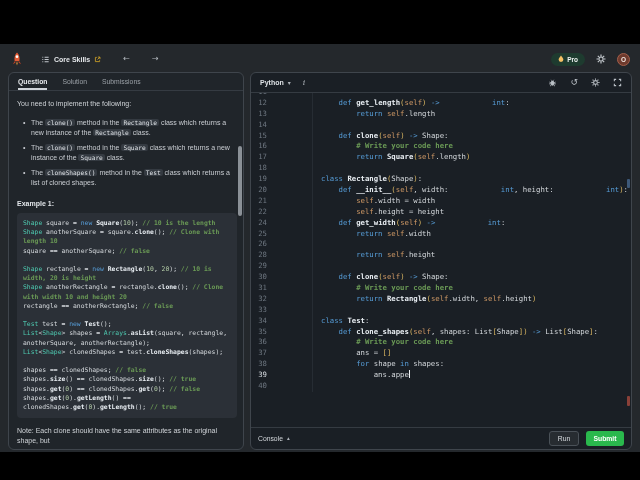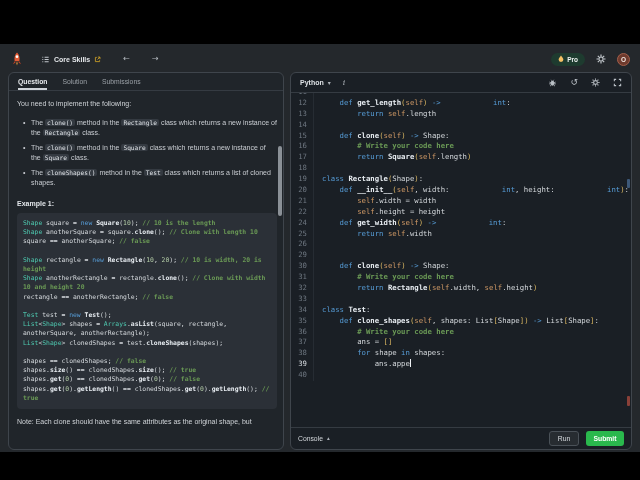--- a/index.html
+++ b/index.html
@@ -28,21 +28,21 @@
   .nav-right{margin-left:auto;display:flex;align-items:center;gap:11px;}
   .pro-badge{display:flex;align-items:center;gap:3px;background:var(--pro-bg);border-radius:8px;height:13px;padding:0 7px;cursor:pointer;}
   .pro-badge span{font-size:6.5px;color:#eef2f0;font-weight:bold;}
   .icon-btn{color:#c3c8cd;display:flex;align-items:center;cursor:pointer;}
   .avatar{width:13px;height:13px;border-radius:50%;background:var(--avatar-bg);border:1px solid var(--avatar-border);
     color:#f3e9e4;font-size:6.5px;font-weight:bold;display:flex;align-items:center;justify-content:center;cursor:pointer;}
 
   
   .panels{position:absolute;left:8px;right:8px;top:28px;bottom:2px;display:flex;gap:6px;}
   .panel{border:1px solid var(--panel-border);border-radius:6px;overflow:hidden;position:relative;}
-  .panel.left{width:276px;background:var(--panel-bg);}
+  .panel.left{width:236px;background:var(--panel-bg);}
   .panel.right{flex:1;background:var(--editor-bg);display:flex;flex-direction:column;}
 
   
   .tabbar{height:18px;display:flex;align-items:stretch;gap:15px;padding:0 9px;border-bottom:1px solid var(--header-border);}
   .tab{font-size:6.8px;color:var(--text-muted);display:flex;align-items:center;cursor:pointer;border-bottom:2px solid transparent;padding-top:1px;}
   .tab.active{color:#e6e9ec;font-weight:bold;border-bottom-color:#cfd4d9;}
   .q-content{padding:8px 6px 4px 8px;overflow:hidden;height:calc(100% - 18px);}
   .intro{font-size:7px;color:#cfd3d7;line-height:9px;}
   ul.reqs{list-style:none;margin:10px 0 0 6px;}
   ul.reqs li{position:relative;padding-left:8px;font-size:7px;color:#c9cdd2;line-height:9.5px;margin-bottom:6px;}
@@ -61,21 +61,21 @@
   .lang-select{display:flex;align-items:center;gap:4px;cursor:pointer;}
   .lang-label{font-size:7px;color:#dde1e5;font-weight:bold;}
   .glyph{font-family:"DejaVu Sans",sans-serif;line-height:1;}
   .chev{font-size:6px;color:#aeb4ba;}
   .info-i{font-family:"DejaVu Serif",serif;font-style:italic;font-size:8px;color:#aeb4ba;margin-left:12px;cursor:pointer;}
   .ed-icons{margin-left:auto;display:flex;align-items:center;gap:13px;}
   .ed-icons .icon-btn{color:#b9bfc5;}
   .reset-glyph{font-size:9px;color:#b9bfc5;}
   .ed-body{flex:1;position:relative;overflow:hidden;}
   .ed-lines{margin-top:-6px;}
-  .ed-line{display:flex;height:10.9px;font-family:"DejaVu Sans Mono",monospace;font-size:7.3px;line-height:10.9px;white-space:pre;cursor:text;}
+  .ed-line{display:flex;height:10.9px;font-family:"DejaVu Sans Mono",monospace;font-size:7.3px;line-height:10.9px;white-space:pre;cursor:text;gap:39px;}
   .ln{flex:0 0 22px;text-align:right;padding-right:6px;color:var(--ln);}
   .ln.active{color:var(--ln-active);}
   .ed-line .code{border-left:1px solid #262c33;padding-left:8px;flex:1;overflow:hidden;}
   .tk-k{color:var(--syn-k);} .tk-f{color:var(--syn-f);font-weight:bold;} .tk-s{color:var(--syn-s);}
   .tk-y{color:var(--syn-y);} .tk-c{color:var(--syn-c);font-weight:bold;} .tk-t{color:var(--syn-t);}
   .tk-n{color:var(--syn-n);} .tk-p{color:var(--syn-p);} .tk-b{color:var(--syn-b);margin-left:48px;}
   .cursor{display:inline-block;width:1px;height:8px;background:#eef1f4;vertical-align:-1px;}
   .marker{position:absolute;right:1px;width:3px;border-radius:1px;}
   .marker.blue{top:86px;height:9px;background:var(--marker-blue);}
   .marker.red{top:303px;height:10px;background:var(--marker-red);}
@@ -208,20 +208,21 @@
               <div class="ed-line"><span class="ln">16</span><span class="code"><span class="tk-p">        </span><span class="tk-c"># Write your code here</span></span></div>
               <div class="ed-line"><span class="ln">17</span><span class="code"><span class="tk-p">        </span><span class="tk-k">return</span><span class="tk-p"> </span><span class="tk-f">Square</span><span class="tk-y">(</span><span class="tk-s">self</span><span class="tk-p">.length</span><span class="tk-y">)</span></span></div>
               <div class="ed-line"><span class="ln">18</span><span class="code"></span></div>
               <div class="ed-line"><span class="ln">19</span><span class="code"><span class="tk-k">class</span><span class="tk-p"> </span><span class="tk-f">Rectangle</span><span class="tk-y">(</span><span class="tk-p">Shape</span><span class="tk-y">)</span><span class="tk-p">:</span></span></div>
               <div class="ed-line"><span class="ln">20</span><span class="code"><span class="tk-p">    </span><span class="tk-k">def</span><span class="tk-p"> </span><span class="tk-f">__init__</span><span class="tk-y">(</span><span class="tk-s">self</span><span class="tk-p">, width: </span><span class="tk-b">int</span><span class="tk-p">, height: </span><span class="tk-b">int</span><span class="tk-y">)</span><span class="tk-p">:</span></span></div>
               <div class="ed-line"><span class="ln">21</span><span class="code"><span class="tk-p">        </span><span class="tk-s">self</span><span class="tk-p">.width = width</span></span></div>
               <div class="ed-line"><span class="ln">22</span><span class="code"><span class="tk-p">        </span><span class="tk-s">self</span><span class="tk-p">.height = height</span></span></div>
               <div class="ed-line"><span class="ln">24</span><span class="code"><span class="tk-p">    </span><span class="tk-k">def</span><span class="tk-p"> </span><span class="tk-f">get_width</span><span class="tk-y">(</span><span class="tk-s">self</span><span class="tk-y">)</span><span class="tk-k"> -&gt; </span><span class="tk-b">int</span><span class="tk-p">:</span></span></div>
               <div class="ed-line"><span class="ln">25</span><span class="code"><span class="tk-p">        </span><span class="tk-k">return</span><span class="tk-p"> </span><span class="tk-s">self</span><span class="tk-p">.width</span></span></div>
               <div class="ed-line"><span class="ln">26</span><span class="code"></span></div>
+              <div class="ed-line"><span class="ln">28</span><span class="code"><span class="tk-p">        </span><span class="tk-k">return</span><span class="tk-p"> </span><span class="tk-s">self</span><span class="tk-p">.height</span></span></div>
               <div class="ed-line"><span class="ln">29</span><span class="code"></span></div>
               <div class="ed-line"><span class="ln">30</span><span class="code"><span class="tk-p">    </span><span class="tk-k">def</span><span class="tk-p"> </span><span class="tk-f">clone</span><span class="tk-y">(</span><span class="tk-s">self</span><span class="tk-y">)</span><span class="tk-k"> -&gt; </span><span class="tk-p">Shape</span><span class="tk-p">:</span></span></div>
               <div class="ed-line"><span class="ln">31</span><span class="code"><span class="tk-p">        </span><span class="tk-c"># Write your code here</span></span></div>
               <div class="ed-line"><span class="ln">32</span><span class="code"><span class="tk-p">        </span><span class="tk-k">return</span><span class="tk-p"> </span><span class="tk-f">Rectangle</span><span class="tk-y">(</span><span class="tk-s">self</span><span class="tk-p">.width, </span><span class="tk-s">self</span><span class="tk-p">.height</span><span class="tk-y">)</span></span></div>
               <div class="ed-line"><span class="ln">33</span><span class="code"></span></div>
               <div class="ed-line"><span class="ln">34</span><span class="code"><span class="tk-k">class</span><span class="tk-p"> </span><span class="tk-f">Test</span><span class="tk-p">:</span></span></div>
               <div class="ed-line"><span class="ln">35</span><span class="code"><span class="tk-p">    </span><span class="tk-k">def</span><span class="tk-p"> </span><span class="tk-f">clone_shapes</span><span class="tk-y">(</span><span class="tk-s">self</span><span class="tk-p">, shapes: List</span><span class="tk-y">[</span><span class="tk-p">Shape</span><span class="tk-y">]</span><span class="tk-y">)</span><span class="tk-k"> -&gt; </span><span class="tk-p">List</span><span class="tk-y">[</span><span class="tk-p">Shape</span><span class="tk-y">]</span><span class="tk-p">:</span></span></div>
               <div class="ed-line"><span class="ln">36</span><span class="code"><span class="tk-p">        </span><span class="tk-c"># Write your code here</span></span></div>
               <div class="ed-line"><span class="ln">37</span><span class="code"><span class="tk-p">        </span><span class="tk-p">ans = </span><span class="tk-y">[]</span></span></div>
               <div class="ed-line"><span class="ln">38</span><span class="code"><span class="tk-p">        </span><span class="tk-k">for</span><span class="tk-p"> shape </span><span class="tk-k">in</span><span class="tk-p"> shapes:</span></span></div>

